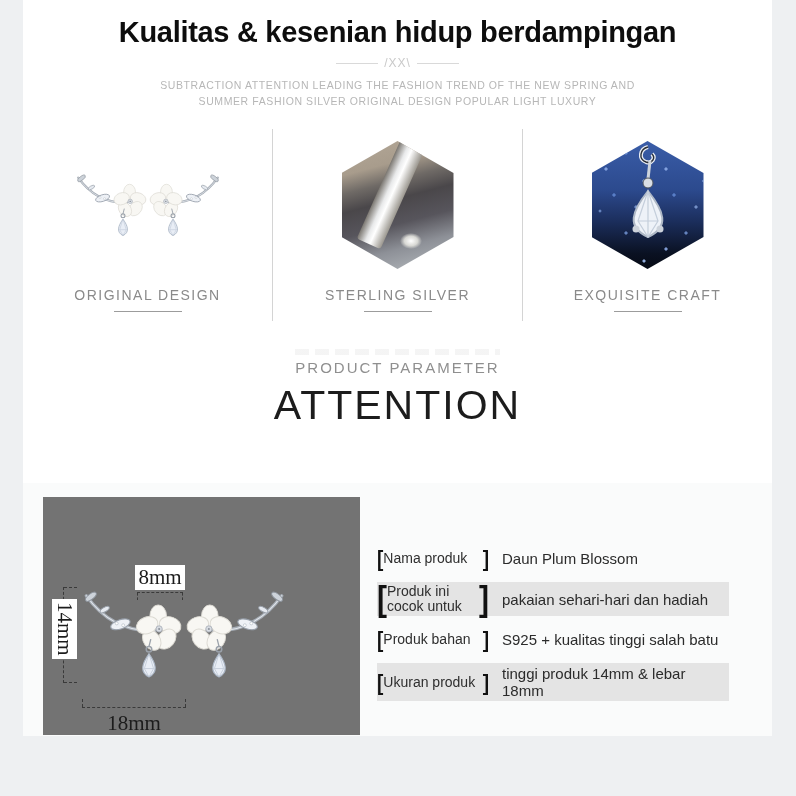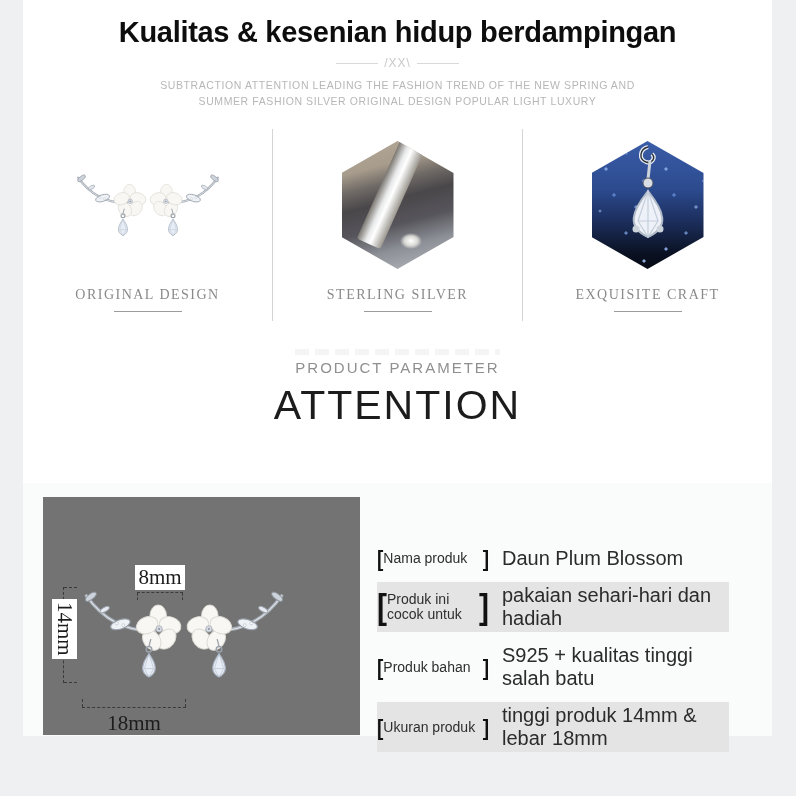--- a/index.html
+++ b/index.html
@@ -11,21 +11,21 @@
 
   
   .header { text-align:center; padding-top:16px; }
   .title { font-size:29px; font-weight:700; letter-spacing:-0.3px; color:#0d0d0d; }
   .ornament { display:flex; align-items:center; justify-content:center; margin-top:7px; color:#cfcfcf; }
   .ornament .line { width:42px; height:0; border-top:1px solid #d9d9d9; }
   .ornament .glyph { font-size:12px; letter-spacing:1px; padding:0 6px; color:#c9c9c9; }
   .subtitle { margin-top:7px; font-size:10.5px; line-height:16px; letter-spacing:0.6px; color:#b7b7b7; }
 
   
-  .features { display:flex; margin-top:20px; height:192px;font-family:Liberation Serif, serif; }
+  .features { display:flex; margin-top:20px; height:192px; }
   .feature { flex:1; display:flex; flex-direction:column; align-items:center; position:relative; }
   .feature + .feature { border-left:1px solid #d4d4d4; }
   .art-box { height:152px; display:flex; align-items:center; justify-content:center; width:100%; }
   .feature-label { font-size:14px; letter-spacing:1.5px; color:#8a8a8a; margin-top:6px; }
   .feature-underline { width:68px; border-top:1px solid #9c9c9c; margin-top:8px; }
 
   .hex { width:112px; height:128px; clip-path:polygon(50% 0%, 100% 25%, 100% 75%, 50% 100%, 0% 75%, 0% 25%); position:relative; overflow:hidden; }
   .hex-silver { background:linear-gradient(165deg,#b4a898 0%, #a89c8c 22%, #6f6a66 34%, #4a474a 46%, #57555c 62%, #8d9097 78%, #b7bcc0 100%); }
   .hex-silver .bar { position:absolute; left:38px; top:-12px; width:26px; height:120px; transform:rotate(24deg); background:linear-gradient(90deg,#7a7670, #e8e9ea 35%, #ffffff 55%, #9a968e); border-radius:3px; }
   .hex-silver .bar-tip { position:absolute; left:58px; top:92px; width:22px; height:16px; background:radial-gradient(closest-side,#ffffff,#d8d8d4 60%, transparent); border-radius:50%; }
@@ -75,21 +75,21 @@
   .br-left:after  { left:0; bottom:0; width:13px; border-top:1px dashed #3a3a3a; }
 
   
   .spec { position:absolute; left:354px; top:62px; width:352px; }
   .spec-row { display:flex; align-items:center; margin-bottom:10px; min-height:27px; padding:2px 0; }
   .spec-row.shaded { background:#e4e4e4; min-height:32px; }
   .spec-label { width:112px; flex:0 0 112px; display:flex; align-items:center; justify-content:space-between; color:#2e2e2e; font-size:14px; }
   .bracket { font-weight:700; font-size:19px; color:#111; transform:scaleY(1.15); line-height:1; }
   .tall .bracket { font-size:30px; font-weight:600; }
   .label-lines { flex:1; line-height:15px; }
-  .spec-value { flex:1; padding-left:13px; font-size:20px; color:#2b2b2b; }
+  .spec-value { flex:1; padding-left:13px; font-size:15px; color:#2b2b2b; }
 
   svg .petal { fill:#f8f7f3; stroke:#dcdad3; stroke-width:1; }
 </style>
 </head>
 <body>
 
 <svg width="0" height="0" style="position:absolute">
   <defs>
     <g id="earring-art">
       <path d="M10,16 C30,44 55,55 84,54" fill="none" stroke="#a6adb6" stroke-width="3.6" stroke-linecap="round"></path>

